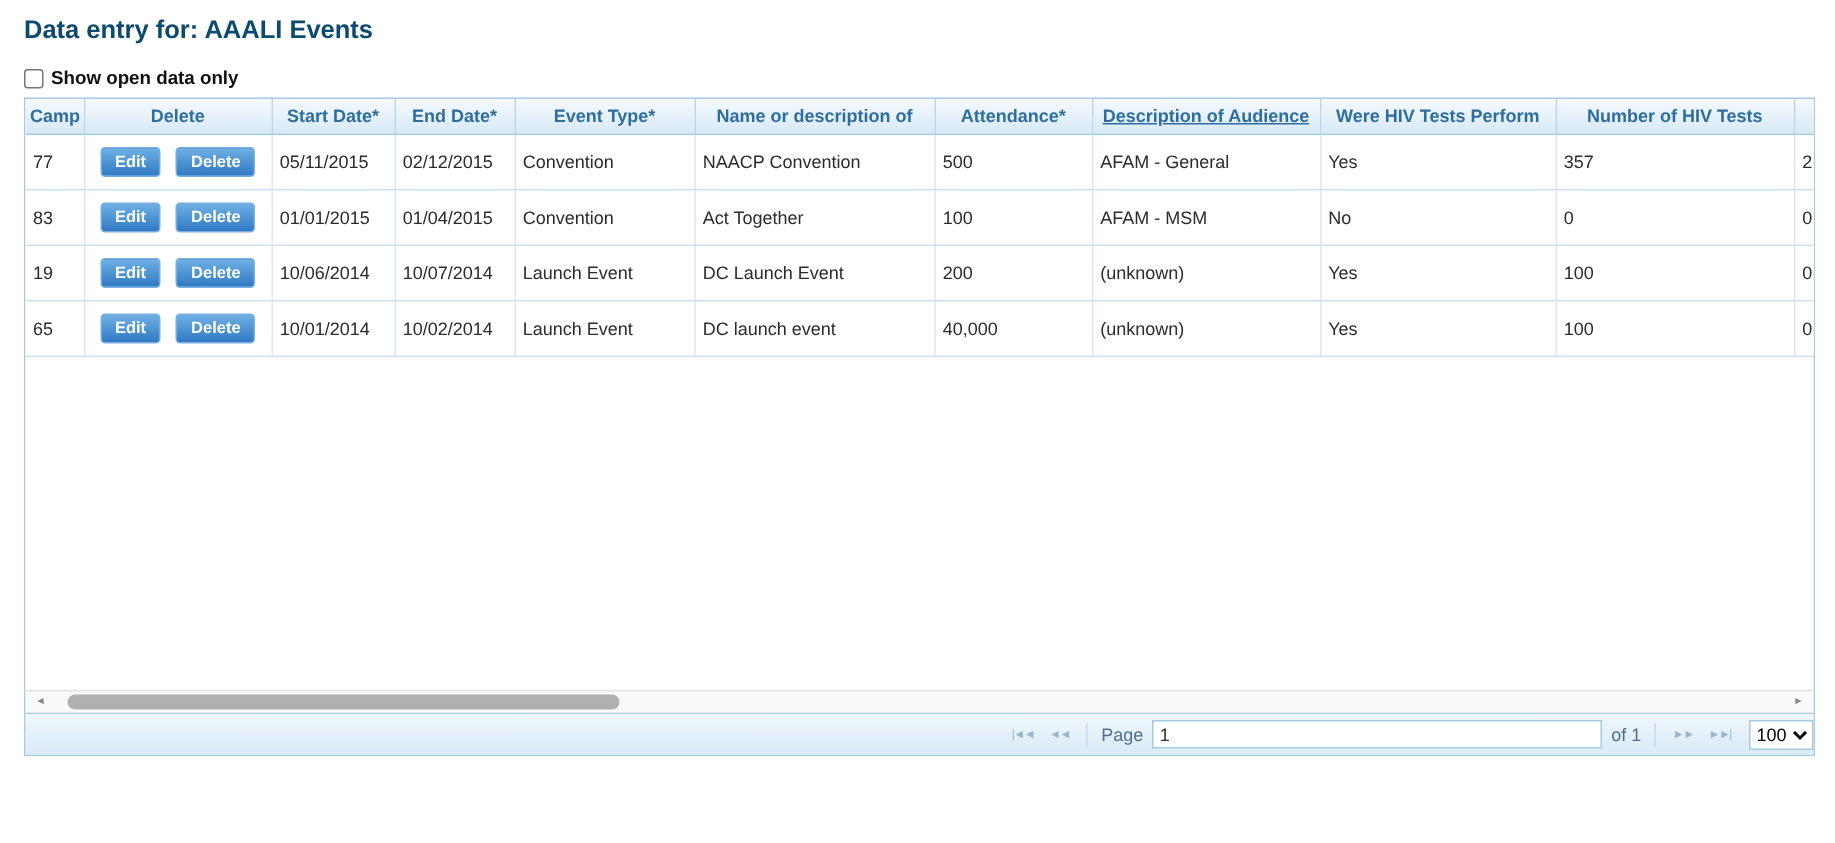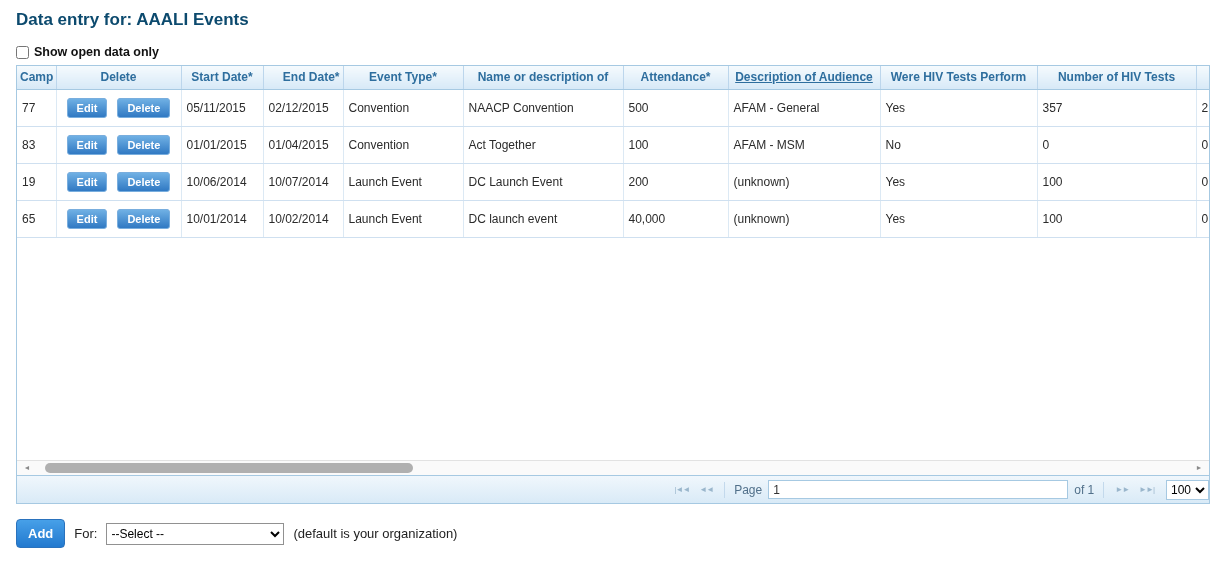--- a/index.html
+++ b/index.html
@@ -76,21 +76,21 @@
   </label>
 
   <div class="grid">
     <div class="grid-viewport">
       <table class="grid-table">
         <thead>
           <tr id="header-row">
               <th style="width: 39px; margin-left: 11px;">Camp</th>
               <th style="width: 125px;">Delete</th>
               <th style="width: 82px;">Start Date*</th>
-              <th style="width: 80px; text-align: right;">End Date*</th>
+              <th style="width: 80px;">End Date*</th>
               <th style="width: 120px;">Event Type*</th>
               <th style="width: 160px;">Name or description of</th>
               <th style="width: 105px; margin-top: 35px;">Attendance*</th>
               <th style="width: 152px; text-decoration: underline;">Description of Audience</th>
               <th style="width: 157px;">Were HIV Tests Perform</th>
               <th style="width: 159px;">Number of HIV Tests</th>
               <th style="width: 130px;">Nu</th>
             </tr>
         </thead>
         <tbody id="grid-body">
@@ -166,20 +166,14 @@
         <input class="page-input" value="1" style="">
         <span class="pager-label">of 1</span>
         <span class="pager-sep"></span>
         <span class="nav-icon">►►</span>
         <span class="nav-icon">►►|</span>
         <select class="page-size" id="page-size-select"><option value="100">100</option></select>
       </div>
     </div>
   </div>
 
-  <div class="footer-row">
-    <button class="add-btn">Add</button>
-    <span class="for-label">For:</span>
-    <select class="for-select" id="for-select"><option value="--Select --">--Select --</option></select>
-    <span class="note">(default is your organization)</span>
-  </div>
 
 </div>
 
 </body></html>

